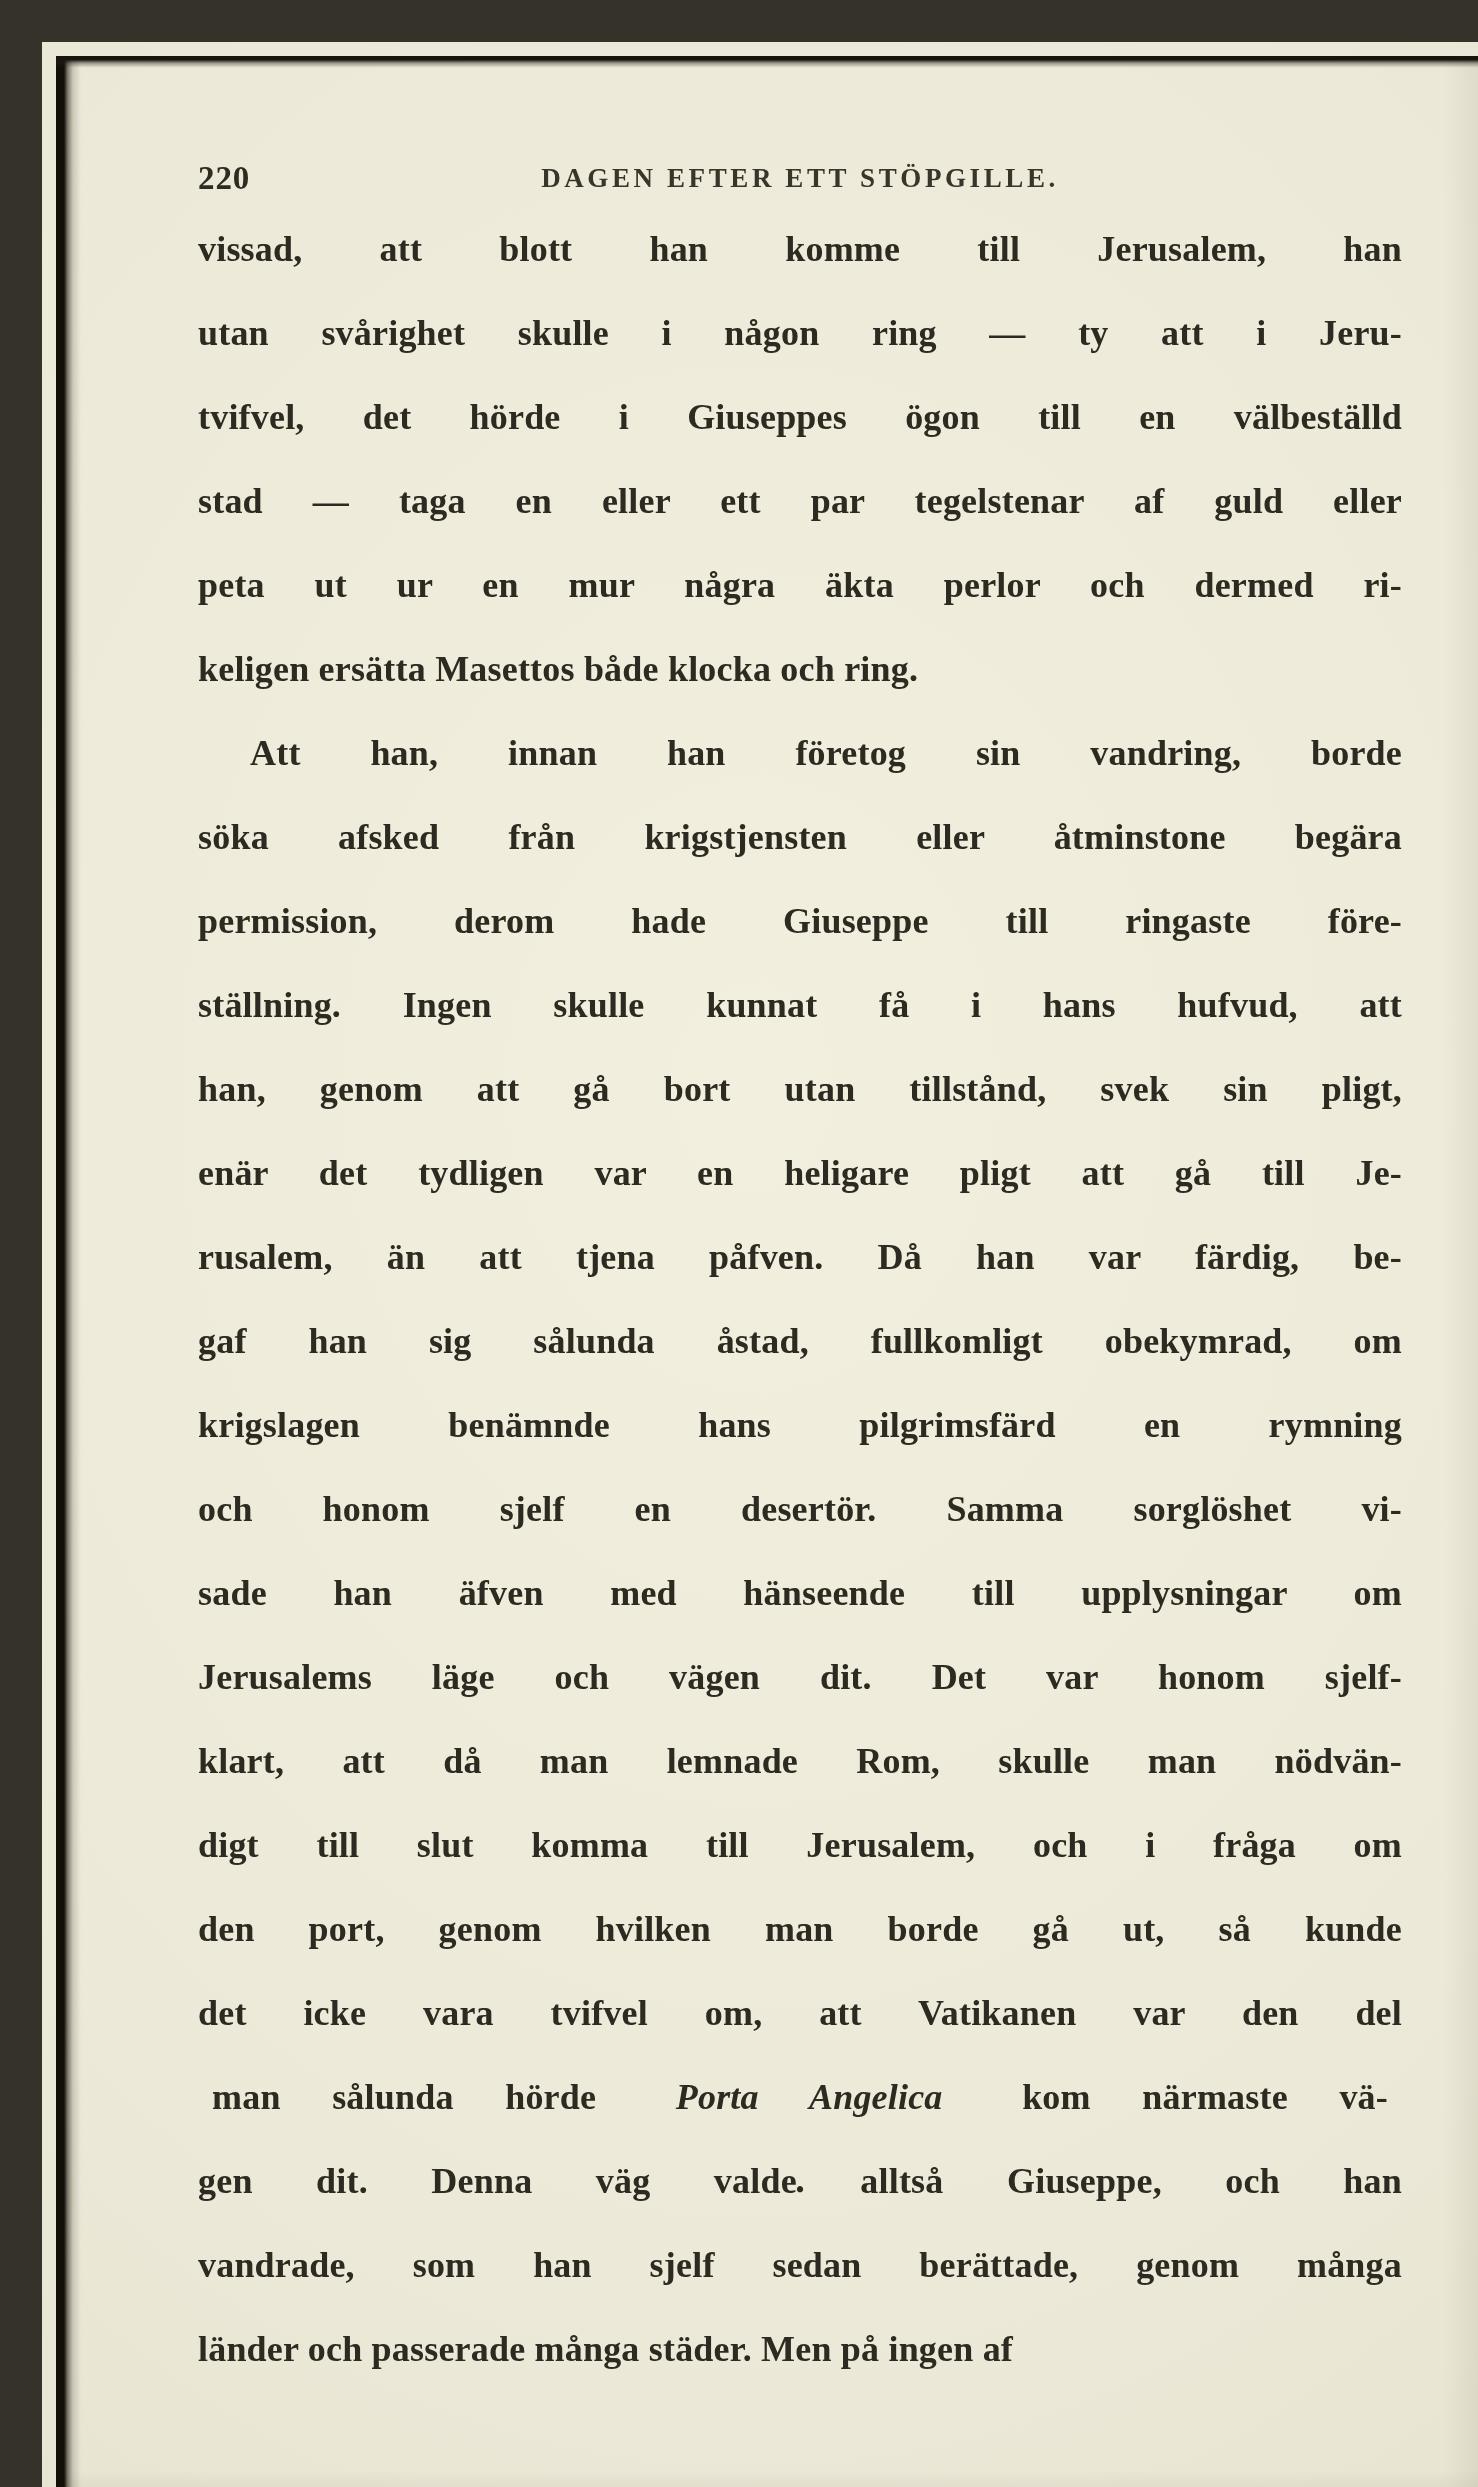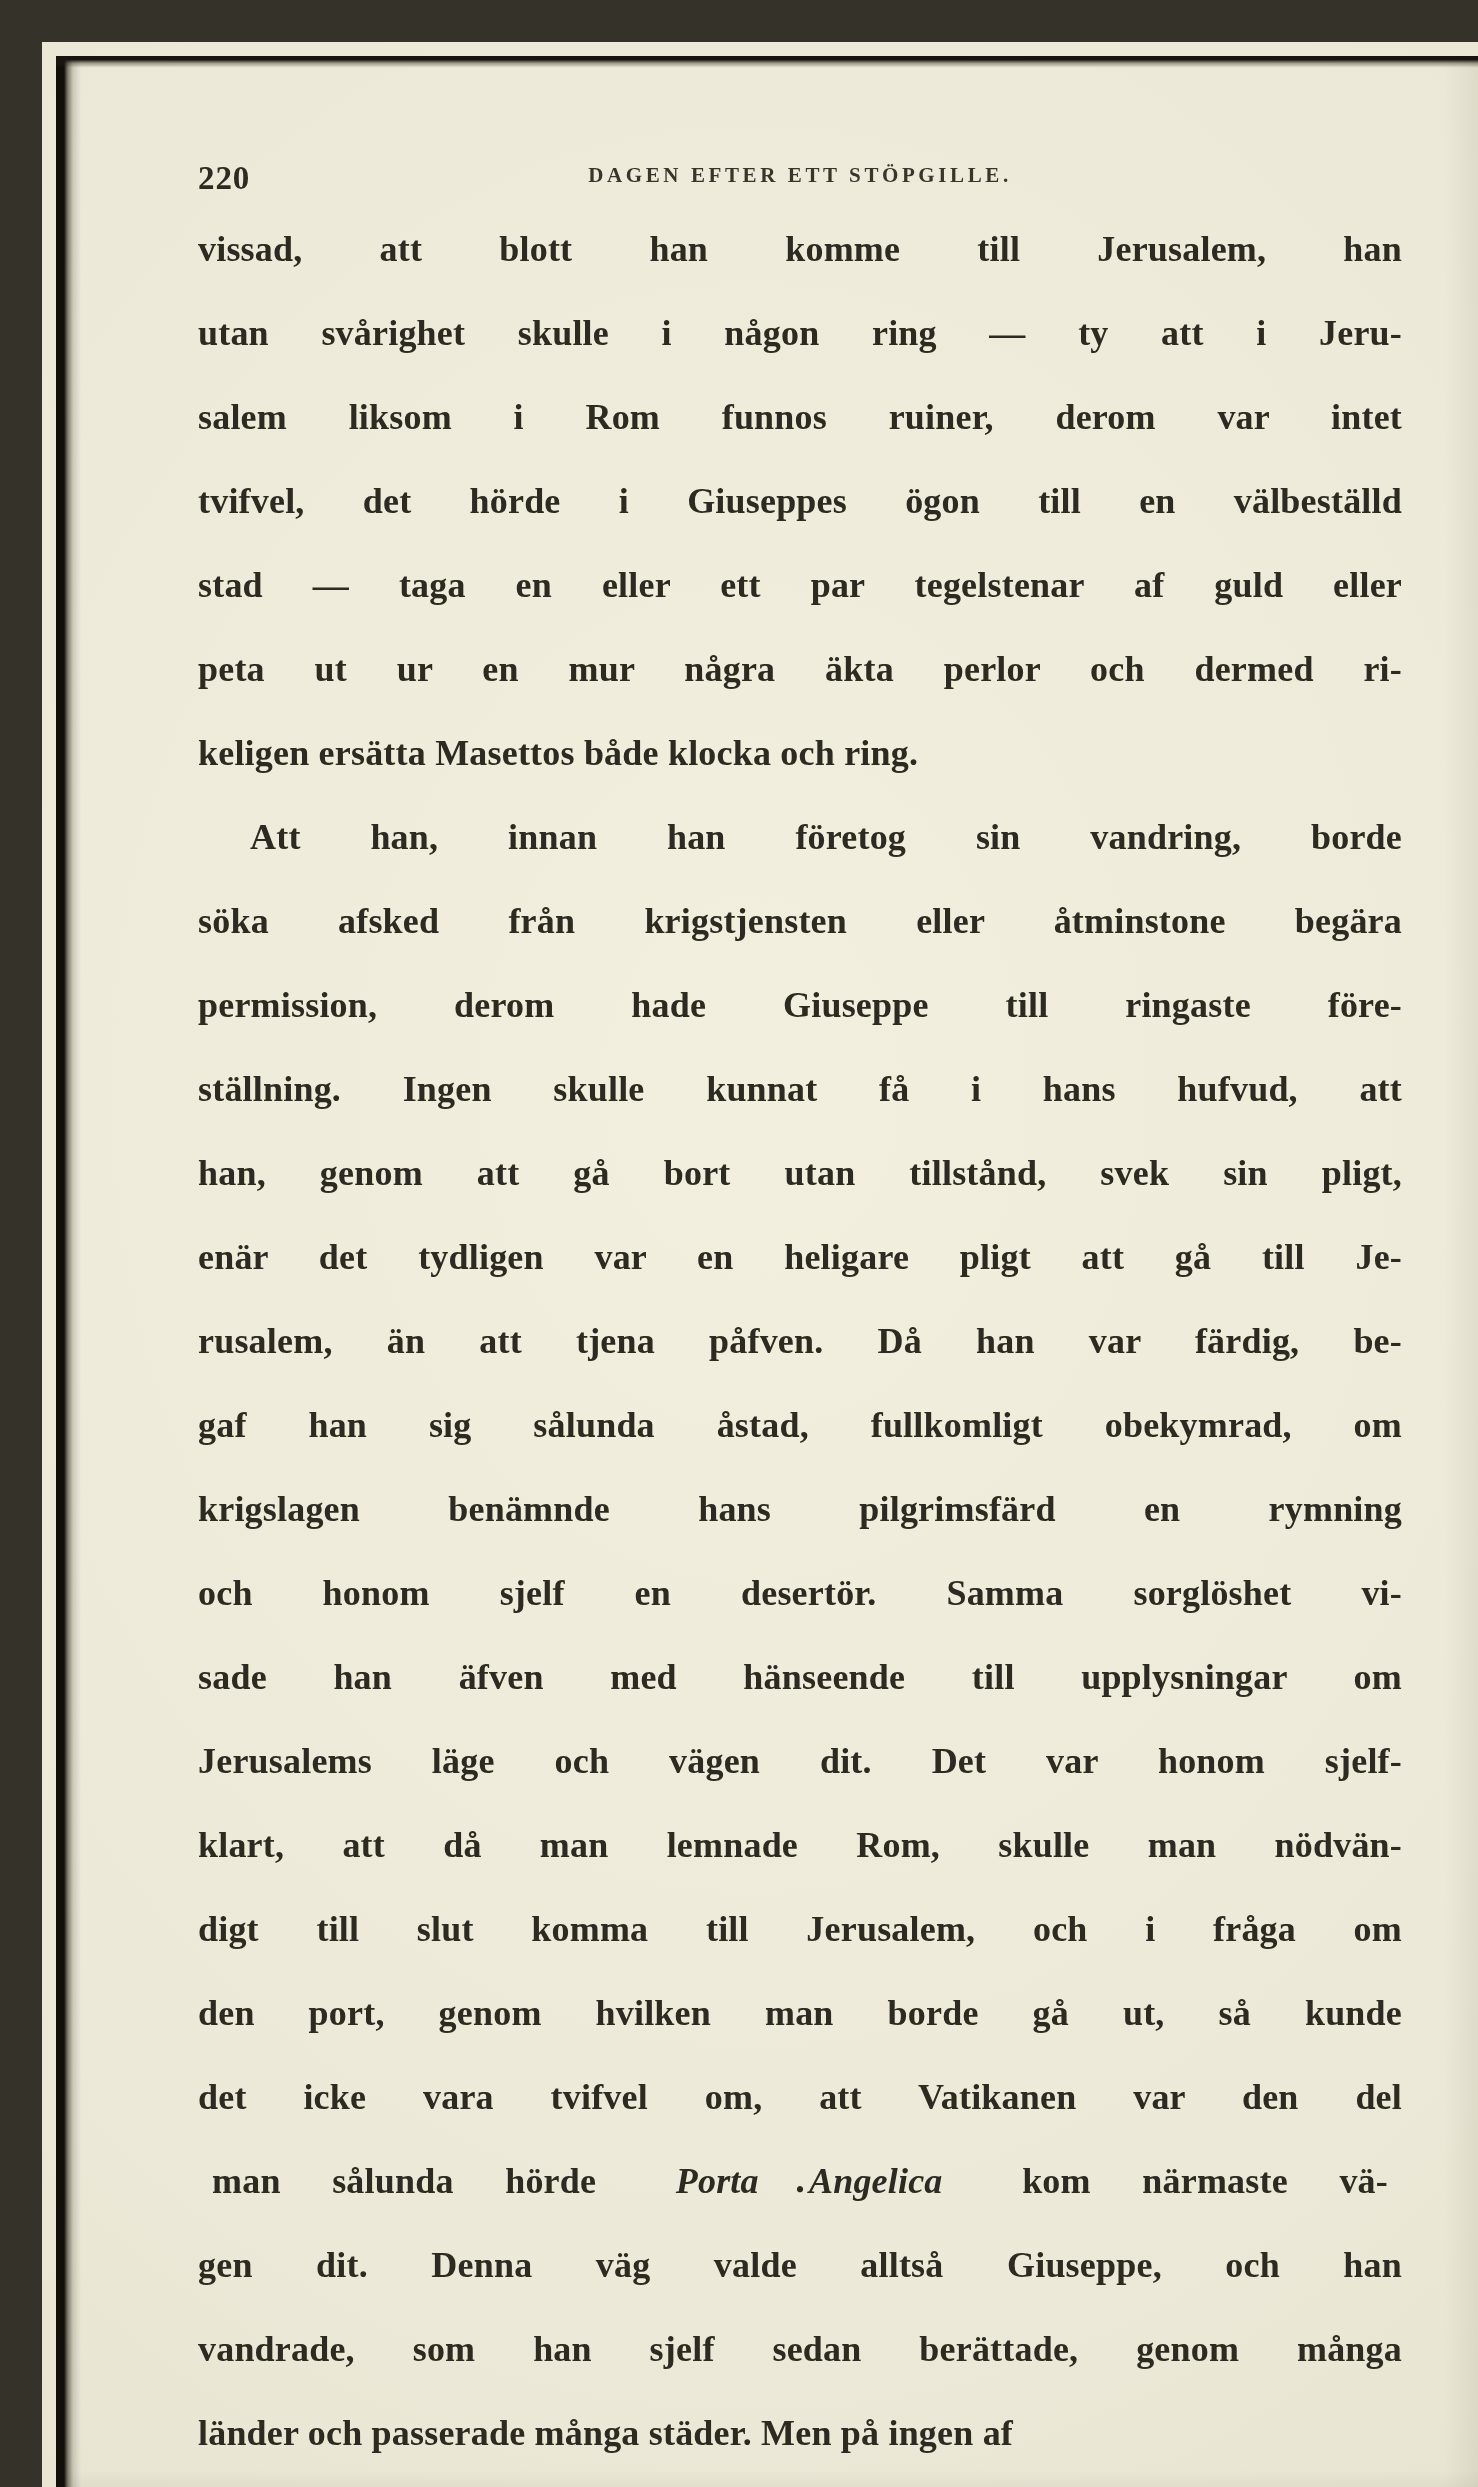--- a/index.html
+++ b/index.html
@@ -49,21 +49,21 @@
     color: #2e2b22;
   }
   .pagenum {
     position: absolute; left: 0; top: 1.8px;
     font-size: 33px;
     letter-spacing: 0.9px;
   }
   .running-title {
     display: block;
     text-align: center;
-    font-size: 21px;
+    font-size: 27px;
     letter-spacing: 3.6px;
     padding-top: 5.4px;
     color: #38352b;
   }
 
   .bodytext {
     position: absolute;
     top: 144px; left: 128px; width: 1232px;
     font-size: 36px;
     line-height: 70px;
@@ -93,21 +93,20 @@
 <div class="scan">
 
   <div class="header">
     <span class="pagenum">220</span>
     <span class="running-title">DAGEN EFTER ETT STÖPGILLE.</span>
   </div>
 
   <div class="bodytext" id="textbody">
       <div class="line">vissad, att blott han komme till Jerusalem, han</div>
       <div class="line">utan svårighet skulle i någon ring — ty att i Jeru-</div>
-      <div class="line">salem liksom i Rom funnos ruiner, derom var intet</div>
       <div class="line">tvifvel, det hörde i Giuseppes ögon till en välbeställd</div>
       <div class="line">stad — taga en eller ett par tegelstenar af guld eller</div>
       <div class="line">peta ut ur en mur några äkta perlor och dermed ri-</div>
       <div class="line last">keligen ersätta Masettos både klocka och ring.</div>
       <div class="line indent">Att han, innan han företog sin vandring, borde</div>
       <div class="line">söka afsked från krigstjensten eller åtminstone begära</div>
       <div class="line">permission, derom hade Giuseppe till ringaste före-</div>
       <div class="line">ställning. Ingen skulle kunnat få i hans hufvud, att</div>
       <div class="line">han, genom att gå bort utan tillstånd, svek sin pligt,</div>
       <div class="line">enär det tydligen var en heligare pligt att gå till Je-</div>

